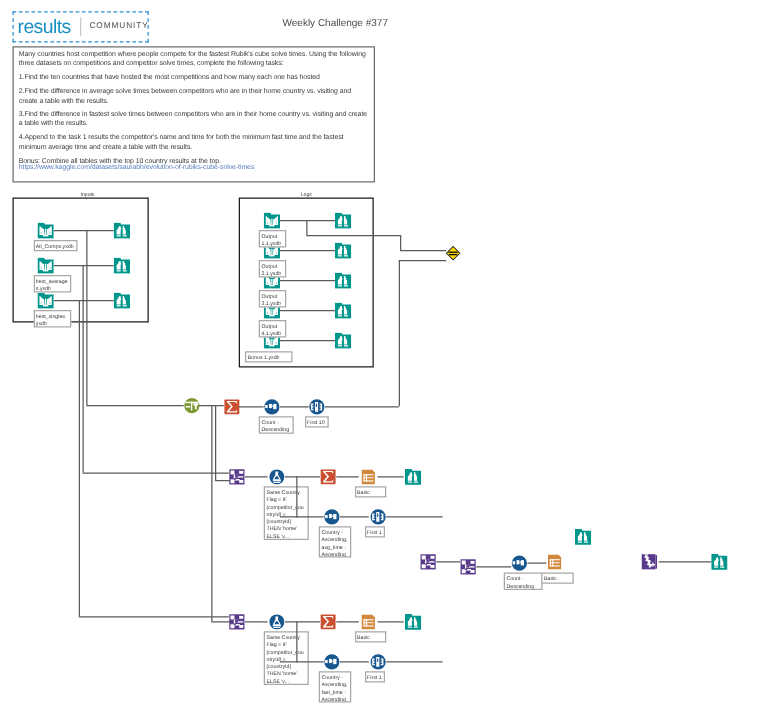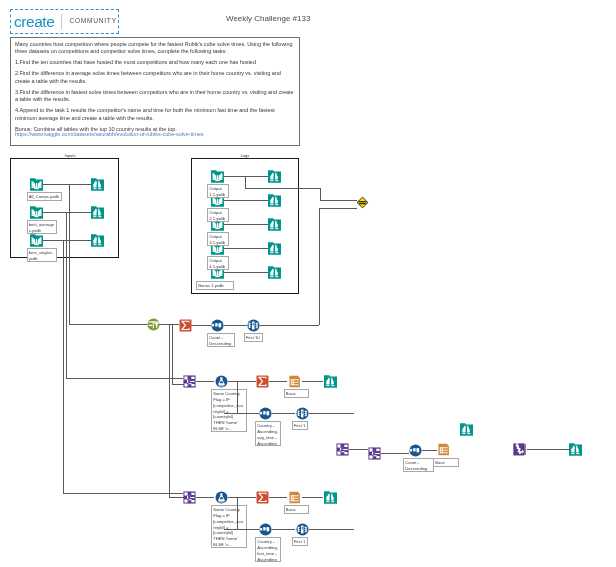--- a/index.html
+++ b/index.html
@@ -22,25 +22,25 @@
   .tool-label{border:1px solid #a8a8a8;background:#fff;box-sizing:border-box;
       line-height:5.9px;color:#3a3a3a;padding:0.8px 1.2px;overflow:hidden;word-wrap:break-word;
       overflow-wrap:break-word;}
   .tool svg{display:block}
 </style>
 </head>
 <body>
 
 <div id="canvas">
 <div class="abs" id="logo-box">
-<span id="logo-alteryx">create</span>
+<span id="logo-alteryx">results</span>
 <span id="logo-sep"></span>
 <span id="logo-community">COMMUNITY</span>
 </div>
-<div class="abs" id="page-title">Weekly Challenge #133</div>
+<div class="abs" id="page-title">Weekly Challenge #377</div>
 <div class="abs" id="brief">
 <p>Many countries host competition where people compete for the fastest Rubik's cube solve times. Using the following three datasets on competitions and competitor solve times, complete the following tasks:</p>
 <p>1.Find the ten countries that have hosted the most competitions and how many each one has hosted</p>
 <p>2.Find the difference in average solve times between competitors who are in their home country vs. visiting and create a table with the results.</p>
 <p>3.Find the difference in fastest solve times between competitors who are in their home country vs. visiting and create a table with the results.</p>
 <p>4.Append to the task 1 results the competitor's name and time for both the minimum fast time and the fastest minimum average time and create a table with the results.</p>
 <p>Bonus: Combine all tables with the top 10 country results at the top.</p>
 <a id="brief-link">https://www.kaggle.com/datasets/saurabh/evolution-of-rubiks-cube-solve-times</a>
 </div>
 <div class="abs container-box" style="left:10px;top:158px;width:109px;height:100px"></div>

